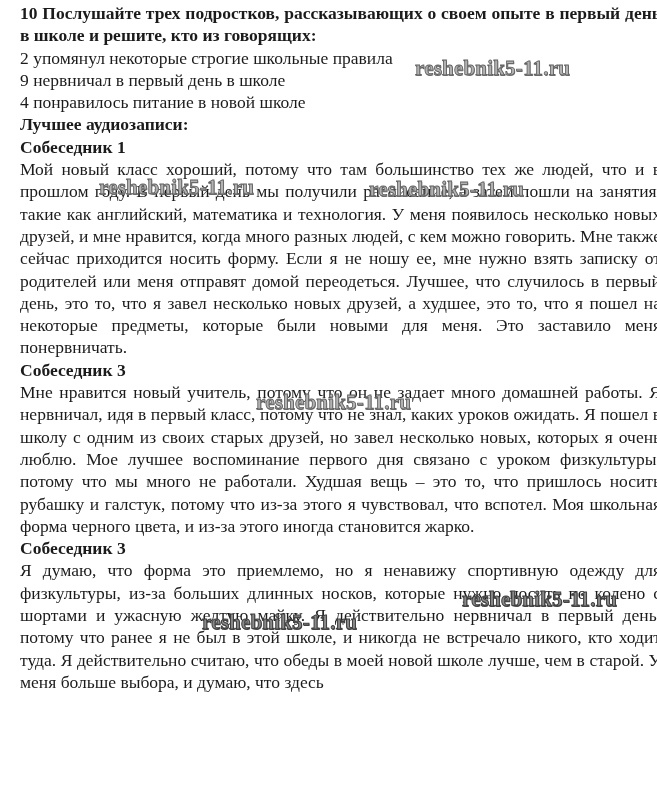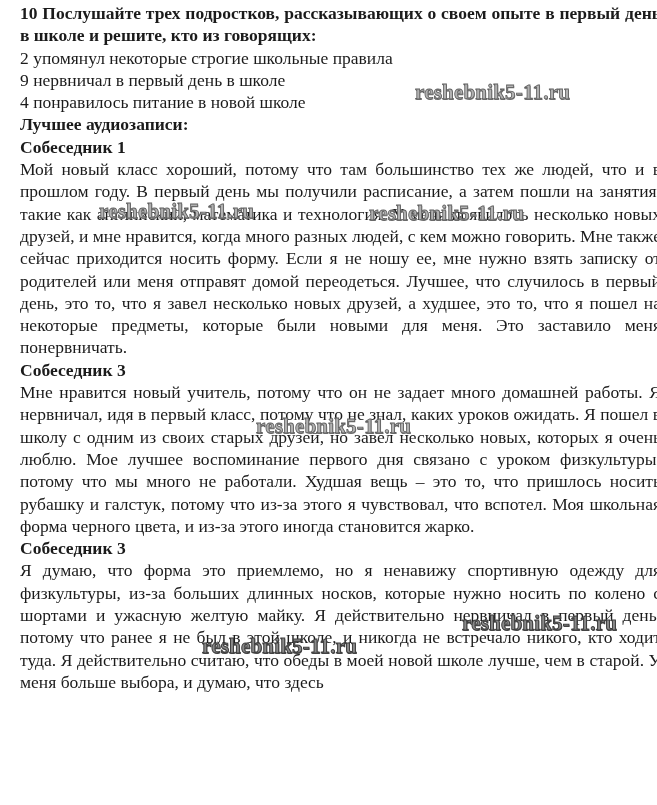--- a/index.html
+++ b/index.html
@@ -46,21 +46,20 @@
   }
   .wm {
     position: absolute;
     font-family: "Liberation Serif", "DejaVu Serif", serif;
     font-weight: bold;
     font-size: 21px;
     line-height: 21px;
     letter-spacing: 0.2px;
     white-space: nowrap;
     pointer-events: none;
-    margin-top: 24px;
   }
   .wm-light {
     color: #b2b2b2;
     -webkit-text-stroke: 0.8px #5f5f5f;
     text-shadow: 0.5px 0.5px 0 #777777;
   }
   .wm-dark {
     color: #8a8a8a;
     -webkit-text-stroke: 1px #3f3f3f;
     text-shadow: 0.5px 0.5px 0 #4a4a4a;

